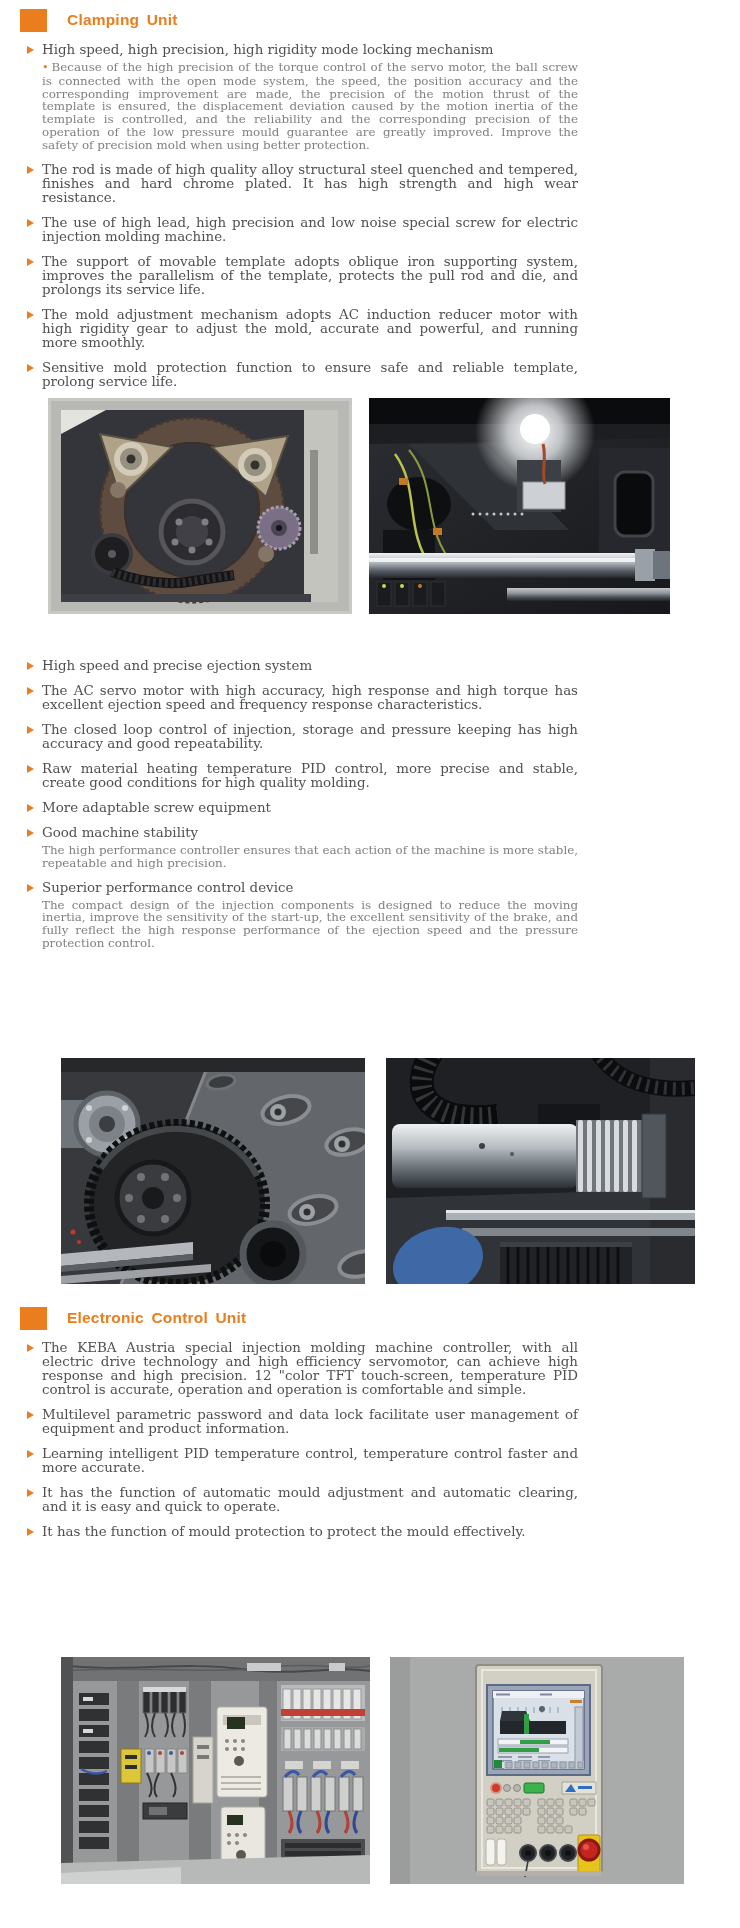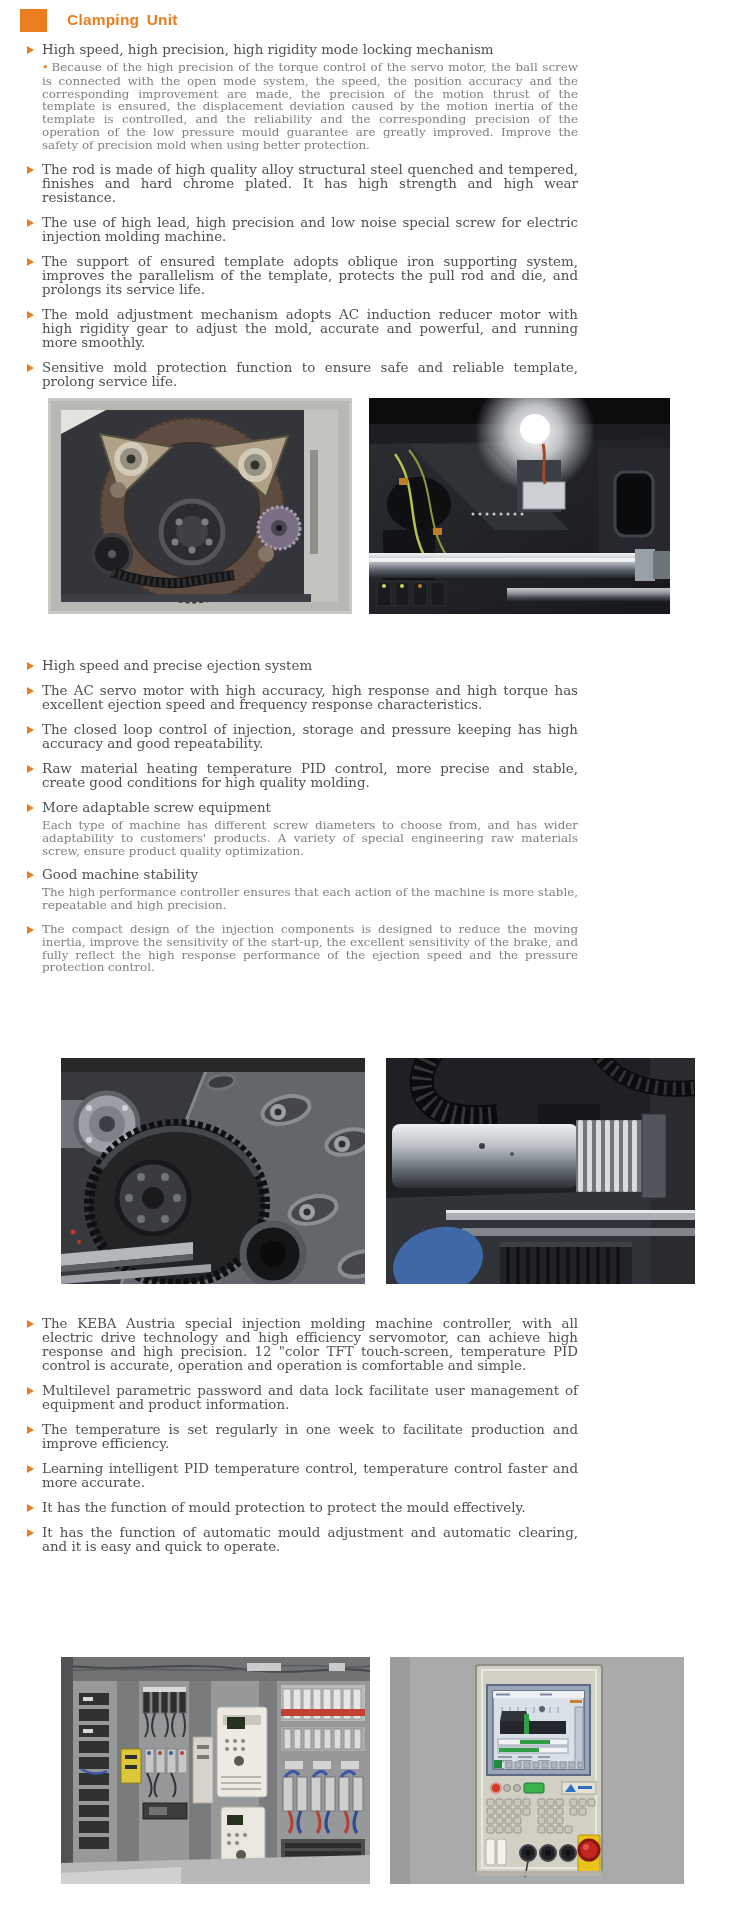--- a/index.html
+++ b/index.html
@@ -59,21 +59,21 @@
     <div class="bullet">
         <span class="arr"></span>
       <p class="b-text">The rod is made of high quality alloy structural steel quenched and tempered, finishes and hard chrome plated. It has high strength and high wear resistance.</p>
       </div>
     <div class="bullet">
         <span class="arr"></span>
       <p class="b-text">The use of high lead, high precision and low noise special screw for electric injection molding machine.</p>
       </div>
     <div class="bullet">
         <span class="arr"></span>
-      <p class="b-text">The support of ensured template adopts oblique iron supporting system, improves the parallelism of the template, protects the pull rod and die, and prolongs its service life.</p>
+      <p class="b-text">The support of movable template adopts oblique iron supporting system, improves the parallelism of the template, protects the pull rod and die, and prolongs its service life.</p>
       </div>
     <div class="bullet">
         <span class="arr"></span>
       <p class="b-text">The mold adjustment mechanism adopts AC induction reducer motor with high rigidity gear to adjust the mold, accurate and powerful, and running more smoothly.</p>
       </div>
     <div class="bullet">
         <span class="arr"></span>
       <p class="b-text">Sensitive mold protection function to ensure safe and reliable template, prolong service life.</p>
       </div>
   </div>
@@ -197,29 +197,29 @@
         <span class="arr"></span>
       <p class="b-text">The closed loop control of injection, storage and pressure keeping has high accuracy and good repeatability.</p>
       </div>
     <div class="bullet">
         <span class="arr"></span>
       <p class="b-text">Raw material heating temperature PID control, more precise and stable, create good conditions for high quality molding.</p>
       </div>
     <div class="bullet">
         <span class="arr"></span>
       <p class="b-text">More adaptable screw equipment</p>
-      <p class="sub">Each type of machine has different screw diameters to choose from, and has wider adaptability to customers' products. A variety of special engineering raw materials screw, ensure product quality optimization.</p>
       </div>
     <div class="bullet">
         <span class="arr"></span>
       <p class="b-text">Good machine stability</p>
       <p class="sub">The high performance controller ensures that each action of the machine is more stable, repeatable and high precision.</p>
       </div>
     <div class="bullet">
         <span class="arr"></span>
+      <p class="b-text">Superior performance control device</p>
       <p class="sub">The compact design of the injection components is designed to reduce the moving inertia, improve the sensitivity of the start-up, the excellent sensitivity of the brake, and fully reflect the high response performance of the ejection speed and the pressure protection control.</p>
       </div>
   </div>
 </div>
 
 <div class="photos pr2">
   <figure aria-label="injection-drive-gear-photo">
     <svg width="304" height="226" viewBox="0 0 304 226">
       <rect width="304" height="226" fill="#585b5e"></rect>
       <polygon points="120,0 304,0 304,226 40,226" fill="#63666a"></polygon>
@@ -320,44 +320,44 @@
           <line x1="212" y1="189" x2="212" y2="226"></line>
         <line x1="222" y1="189" x2="222" y2="226"></line>
           <line x1="232" y1="189" x2="232" y2="226"></line>
       </g>
       <ellipse cx="52" cy="204" rx="46" ry="34" fill="#3e68a6" transform="rotate(-18 52 204)"></ellipse>
     </svg>
   </figure>
 </div>
 
 <div class="section" style="top:1306px">
+  <div class="sec-head">
+    <div class="sq"></div>
+    <div class="sec-title">Electronic Control Unit</div>
+  </div>
   <div class="bullets">
     <div class="bullet">
         <span class="arr"></span>
       <p class="b-text">The KEBA Austria special injection molding machine controller, with all electric drive technology and high efficiency servomotor, can achieve high response and high precision. 12 "color TFT touch-screen, temperature PID control is accurate, operation and operation is comfortable and simple.</p>
       </div>
     <div class="bullet">
         <span class="arr"></span>
       <p class="b-text">Multilevel parametric password and data lock facilitate user management of equipment and product information.</p>
       </div>
     <div class="bullet">
         <span class="arr"></span>
-      <p class="b-text">The temperature is set regularly in one week to facilitate production and improve efficiency.</p>
-      </div>
-    <div class="bullet">
-        <span class="arr"></span>
       <p class="b-text">Learning intelligent PID temperature control, temperature control faster and more accurate.</p>
       </div>
     <div class="bullet">
         <span class="arr"></span>
+      <p class="b-text">It has the function of automatic mould adjustment and automatic clearing, and it is easy and quick to operate.</p>
+      </div>
+    <div class="bullet">
+        <span class="arr"></span>
       <p class="b-text">It has the function of mould protection to protect the mould effectively.</p>
-      </div>
-    <div class="bullet">
-        <span class="arr"></span>
-      <p class="b-text">It has the function of automatic mould adjustment and automatic clearing, and it is easy and quick to operate.</p>
       </div>
   </div>
 </div>
 
 <div class="photos pr3">
   <figure aria-label="electric-control-cabinet-photo">
     <svg width="309" height="227" viewBox="0 0 309 227">
       <rect width="309" height="227" fill="#96989a"></rect>
       <rect width="309" height="24" fill="#707274"></rect>
       <path d="M0,8 C60,16 120,4 180,12 C240,20 270,8 309,14" stroke="#46484a" fill="none" stroke-width="2"></path>

